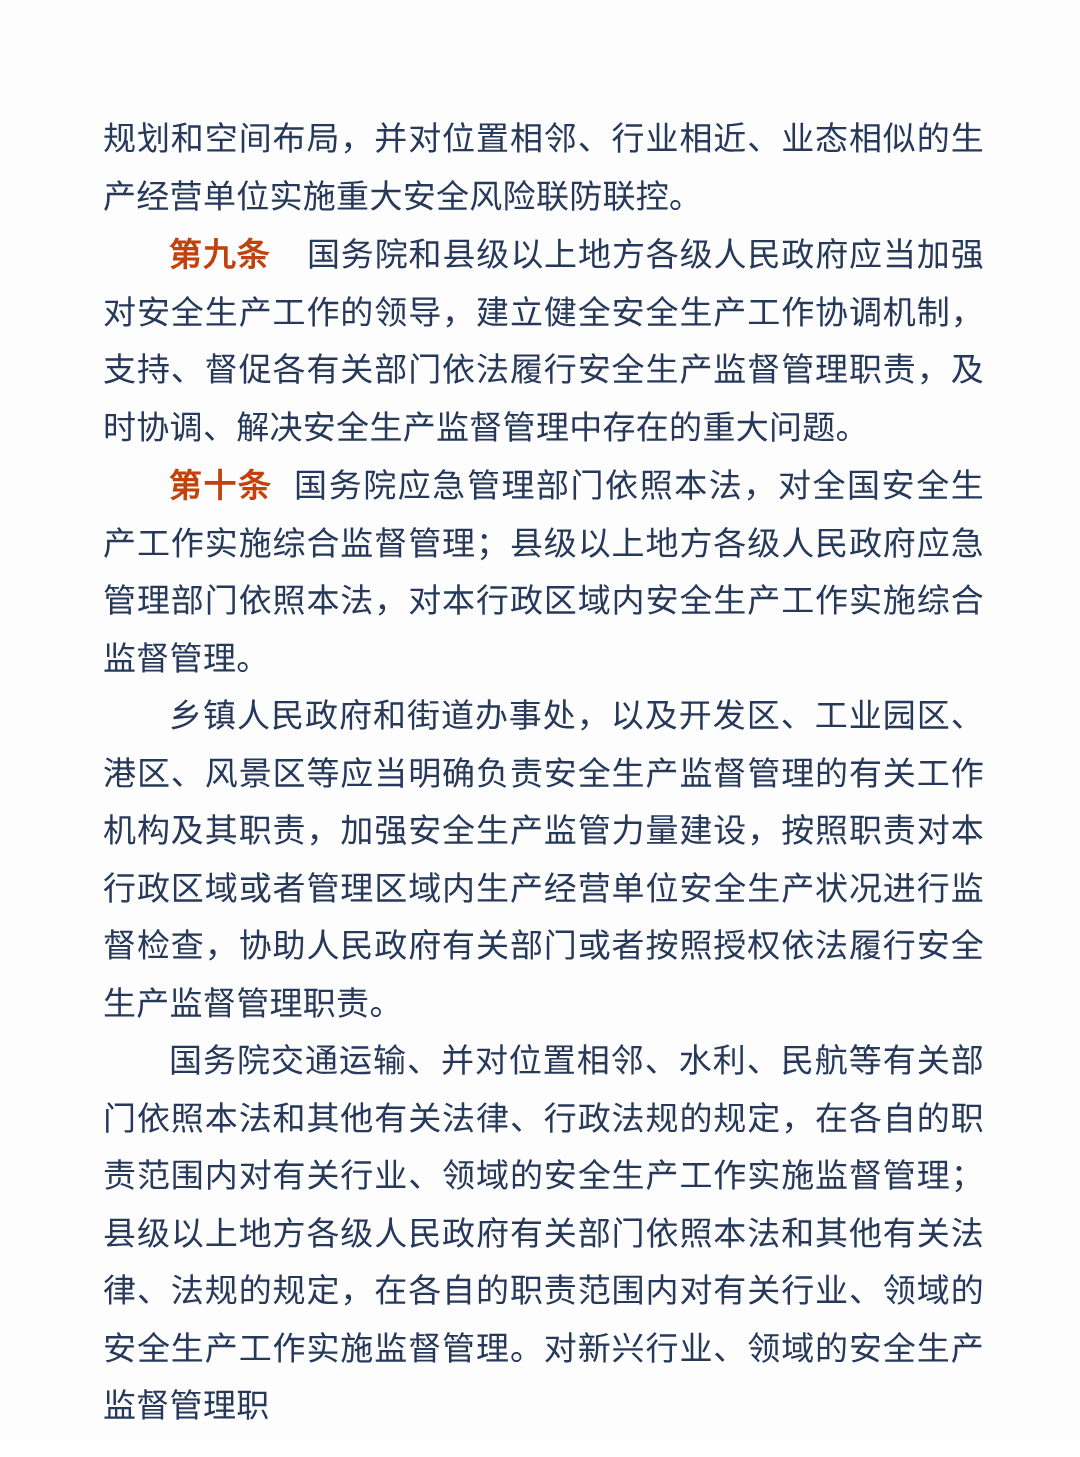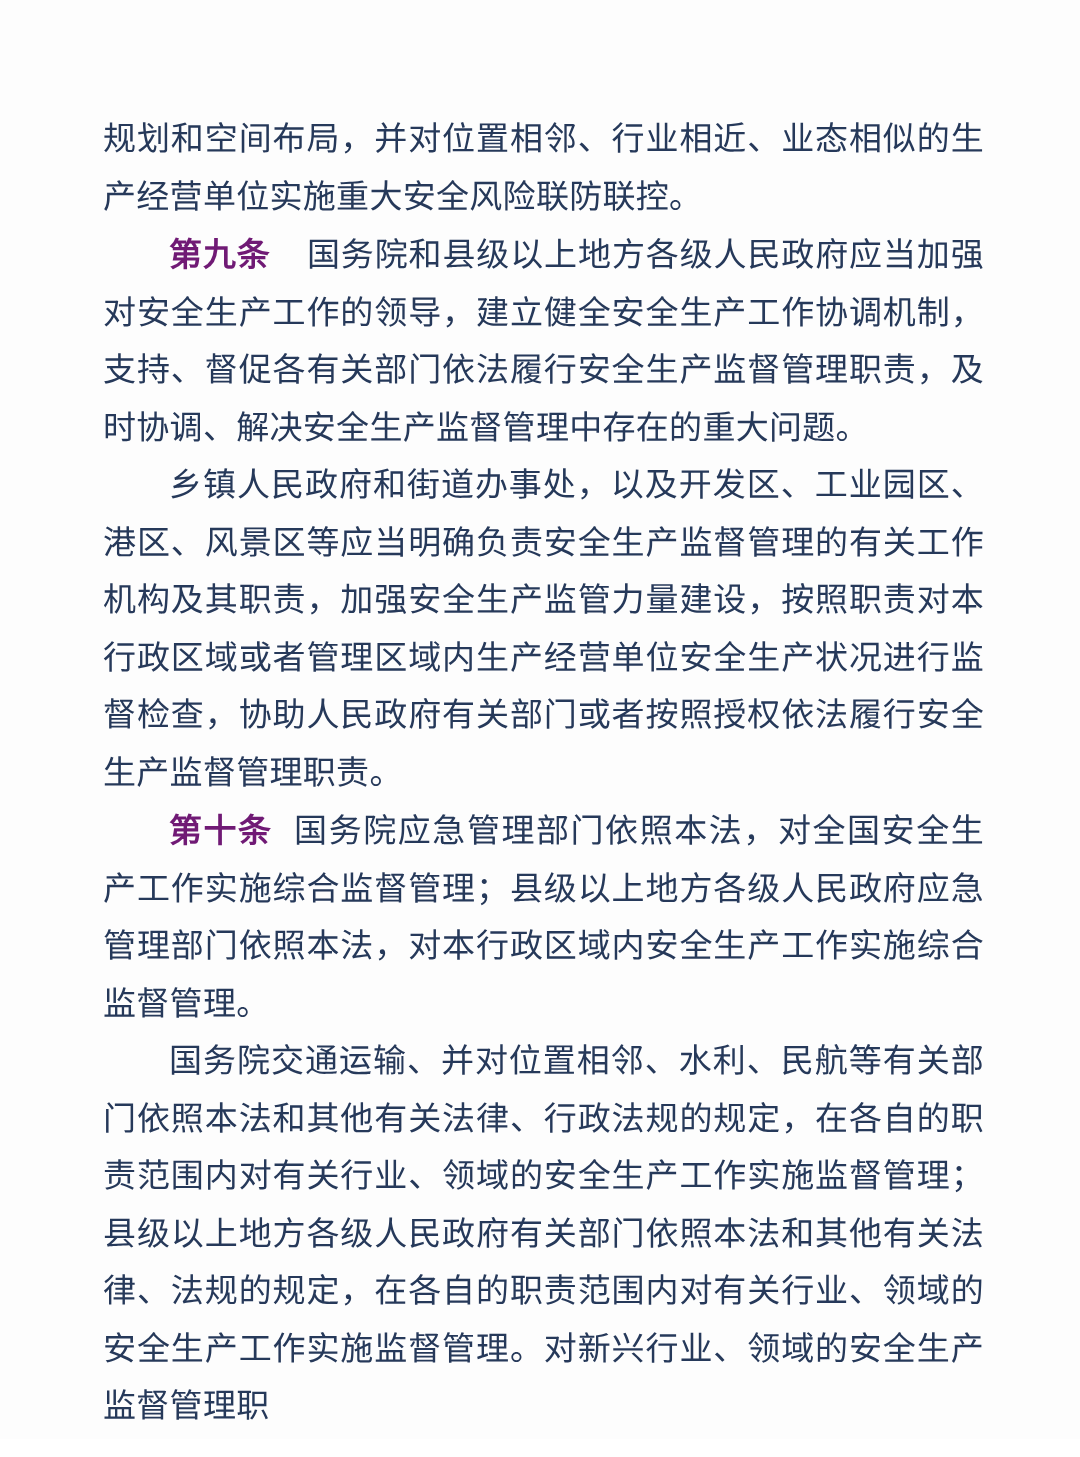--- a/index.html
+++ b/index.html
@@ -36,21 +36,21 @@
     text-indent: 2em;
   }
 
   .para.no-indent {
     text-indent: 0;
   }
 
   .article-term {
     font-family: "Liberation Sans", "DejaVu Sans", sans-serif;
     font-weight: 700;
-    color: #701a75;
+    color: #c2410c;
   }
 
   .article-term.gap-wide  { margin-right: 1.1em; }
   .article-term.gap-narrow{ margin-right: 0.65em; }
 
   .body-text {
     color: #26395a;
   }
 </style>
 </head>
@@ -61,25 +61,25 @@
 
     <p class="para no-indent">
       <span class="body-text">规划和空间布局，并对位置相邻、行业相近、业态相似的生产经营单位实施重大安全风险联防联控。</span>
     </p>
 
     <p class="para">
       <span class="article-term gap-wide">第九条</span><span class="body-text">国务院和县级以上地方各级人民政府应当加强对安全生产工作的领导，建立健全安全生产工作协调机制，支持、督促各有关部门依法履行安全生产监督管理职责，及时协调、解决安全生产监督管理中存在的重大问题。</span>
     </p>
 
     <p class="para">
-      <span class="body-text">乡镇人民政府和街道办事处，以及开发区、工业园区、港区、风景区等应当明确负责安全生产监督管理的有关工作机构及其职责，加强安全生产监管力量建设，按照职责对本行政区域或者管理区域内生产经营单位安全生产状况进行监督检查，协助人民政府有关部门或者按照授权依法履行安全生产监督管理职责。</span>
+      <span class="article-term gap-narrow">第十条</span><span class="body-text">国务院应急管理部门依照本法，对全国安全生产工作实施综合监督管理；县级以上地方各级人民政府应急管理部门依照本法，对本行政区域内安全生产工作实施综合监督管理。</span>
     </p>
 
     <p class="para">
-      <span class="article-term gap-narrow">第十条</span><span class="body-text">国务院应急管理部门依照本法，对全国安全生产工作实施综合监督管理；县级以上地方各级人民政府应急管理部门依照本法，对本行政区域内安全生产工作实施综合监督管理。</span>
+      <span class="body-text">乡镇人民政府和街道办事处，以及开发区、工业园区、港区、风景区等应当明确负责安全生产监督管理的有关工作机构及其职责，加强安全生产监管力量建设，按照职责对本行政区域或者管理区域内生产经营单位安全生产状况进行监督检查，协助人民政府有关部门或者按照授权依法履行安全生产监督管理职责。</span>
     </p>
 
     <p class="para">
       <span class="body-text">国务院交通运输、并对位置相邻、水利、民航等有关部门依照本法和其他有关法律、行政法规的规定，在各自的职责范围内对有关行业、领域的安全生产工作实施监督管理；县级以上地方各级人民政府有关部门依照本法和其他有关法律、法规的规定，在各自的职责范围内对有关行业、领域的安全生产工作实施监督管理。对新兴行业、领域的安全生产监督管理职</span>
     </p>
 
   </div>
 </div>
 
 </body></html>

